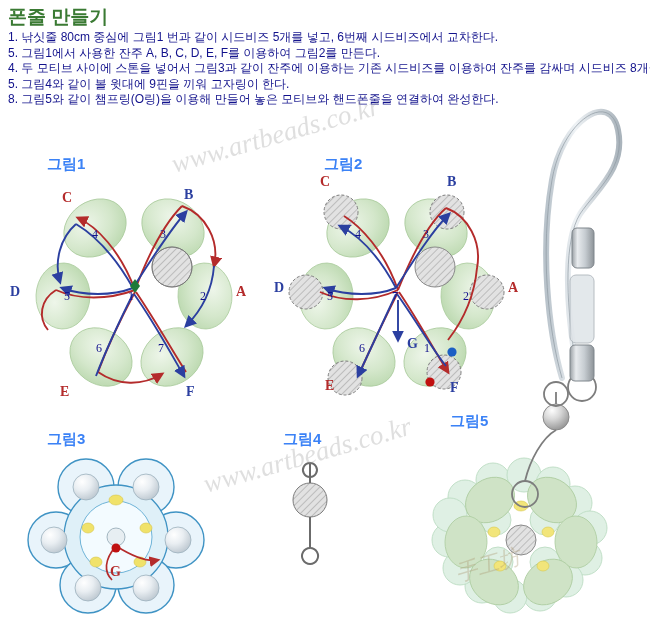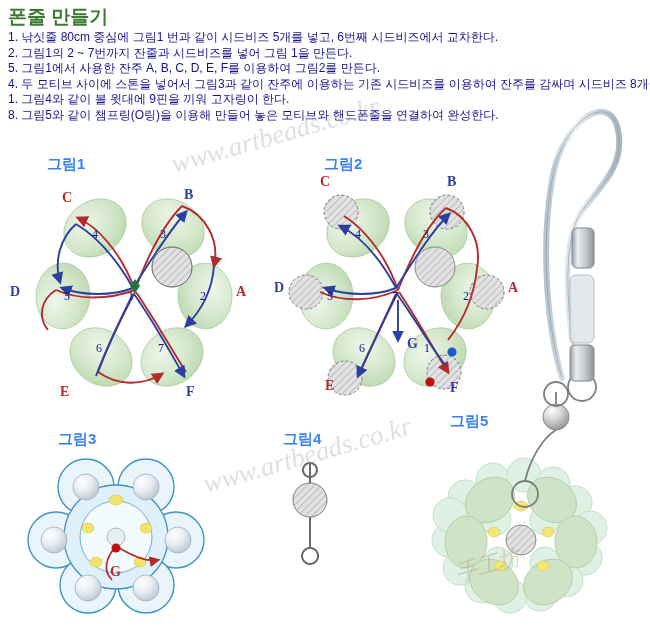--- a/index.html
+++ b/index.html
@@ -22,21 +22,21 @@
     position:absolute;left:8px;top:30px;width:620px;
     font-size:12px;color:#12128c;line-height:15.6px;
   }
   .steps div{white-space:nowrap;}
 
   .fig-label{
     position:absolute;font-size:15px;font-weight:bold;color:#3b82f6;
   }
   #lab1{left:47px;top:155px;}
   #lab2{left:324px;top:155px;}
-  #lab3{left:58px;top:430px;}
+  #lab3{left:47px;top:430px;}
   #lab4{left:283px;top:430px;}
   #lab5{left:450px;top:412px;}
 
   .wm{
     position:absolute;
     font-family:"Liberation Serif", serif;
     font-style:italic;
     color:rgba(150,150,150,0.30);
     font-size:27px;
     white-space:nowrap;
@@ -54,24 +54,23 @@
 </style>
 </head>
 <body>
 
 <div id="root">
 
   <div class="title">폰줄 만들기</div>
 
   <div class="steps">
     <div>1. 낚싯줄 80cm 중심에 그림1 번과 같이 시드비즈 5개를 넣고, 6번째 시드비즈에서 교차한다.</div>
-    <div>2. 그림1의 2 ~ 7번까지 잔줄과 시드비즈를 넣어 그림 1을 만든다.</div>
     <div>5. 그림1에서 사용한 잔주 A, B, C, D, E, F를 이용하여 그림2를 만든다.</div>
     <div>4. 두 모티브 사이에 스톤을 넣어서 그림3과 같이 잔주에 이용하는 기존 시드비즈를 이용하여 잔주를 감싸며 시드비즈 8개씩 추가 한후에 돌려서 매듭 짓는다.</div>
-    <div>1. 그림4와 같이 볼 윗대에 9핀을 끼워 고자링이 한다.</div>
+    <div>5. 그림4와 같이 볼 윗대에 9핀을 끼워 고자링이 한다.</div>
     <div>8. 그림5와 같이 챔프링(O링)을 이용해 만들어 놓은 모티브와 핸드폰줄을 연결하여 완성한다.</div>
   </div>
 
   <div class="fig-label" id="lab1">그림1</div>
   <div class="fig-label" id="lab2">그림2</div>
   <div class="fig-label" id="lab3">그림3</div>
   <div class="fig-label" id="lab4">그림4</div>
   <div class="fig-label" id="lab5">그림5</div>
 
   <svg width="650" height="640" viewBox="0 0 650 640">

